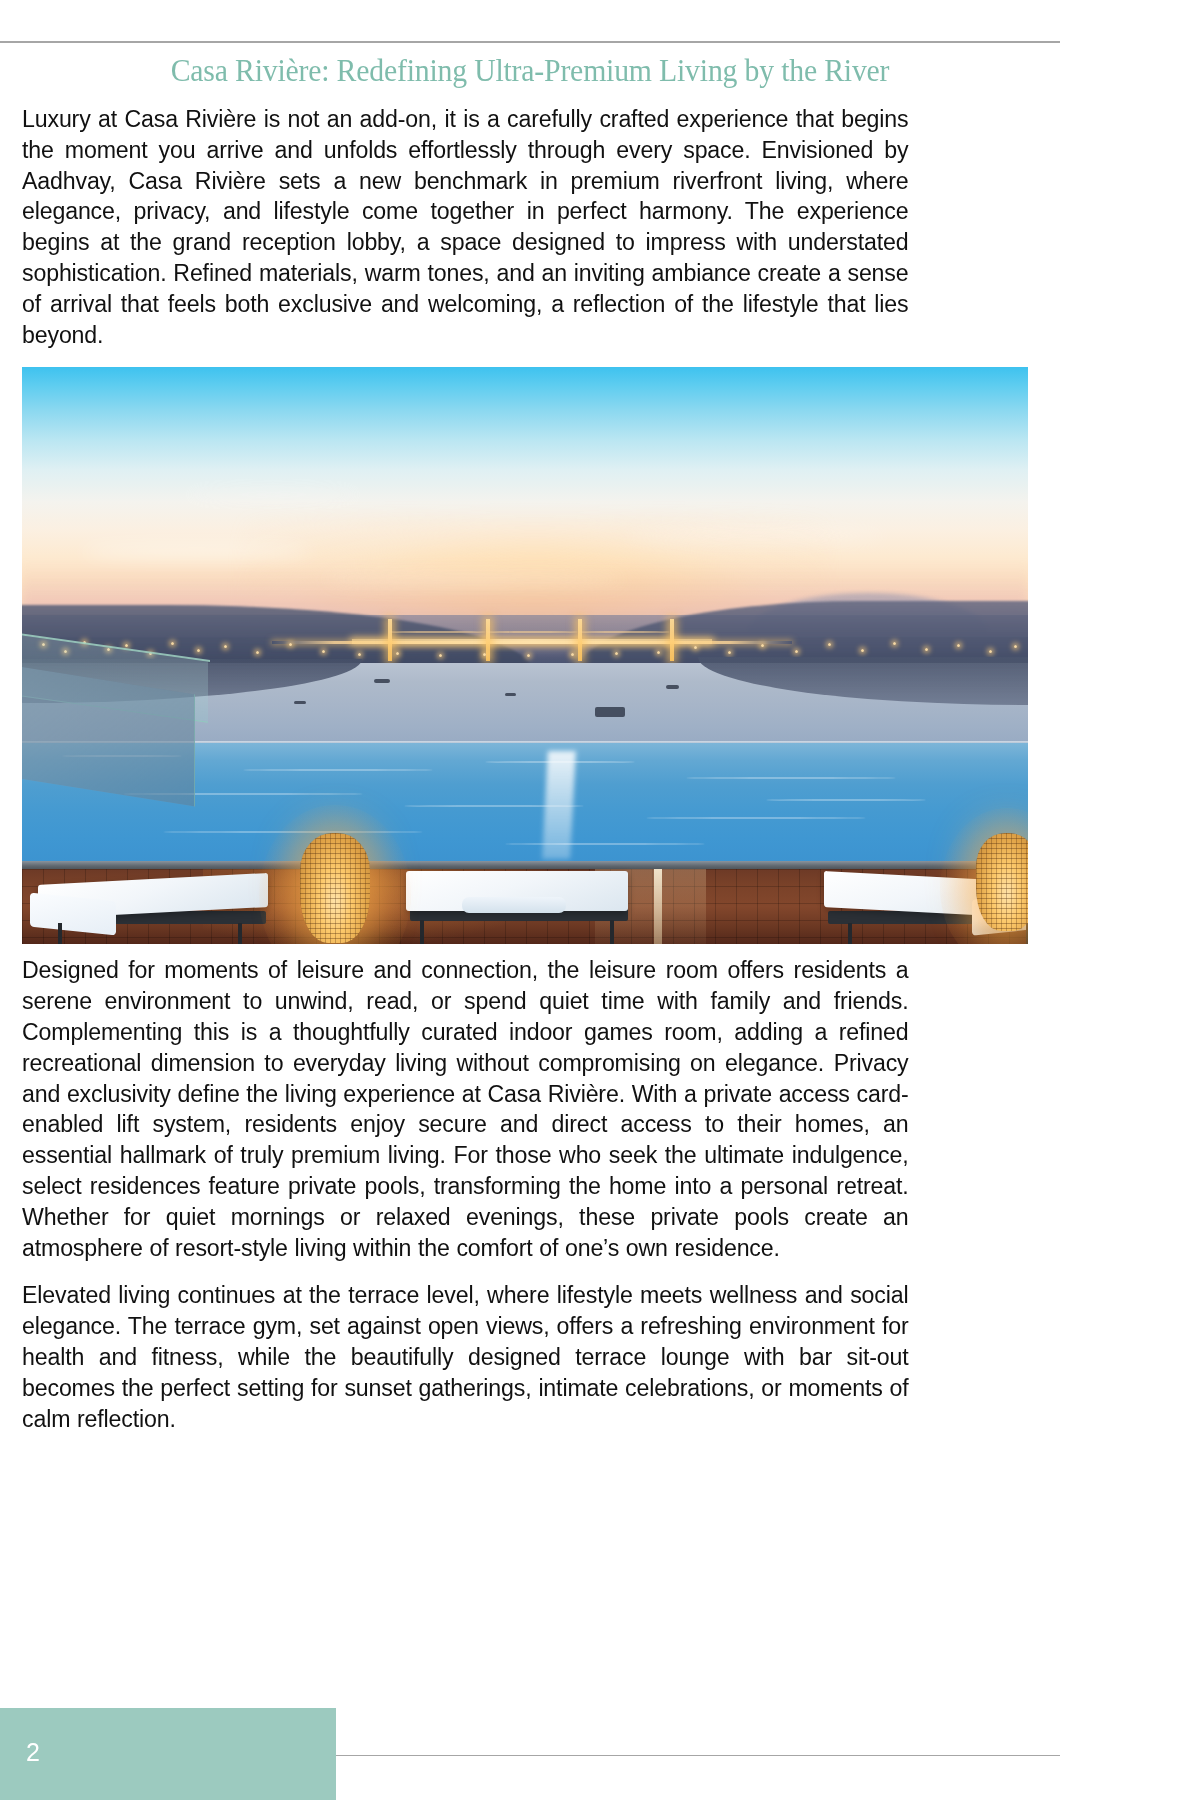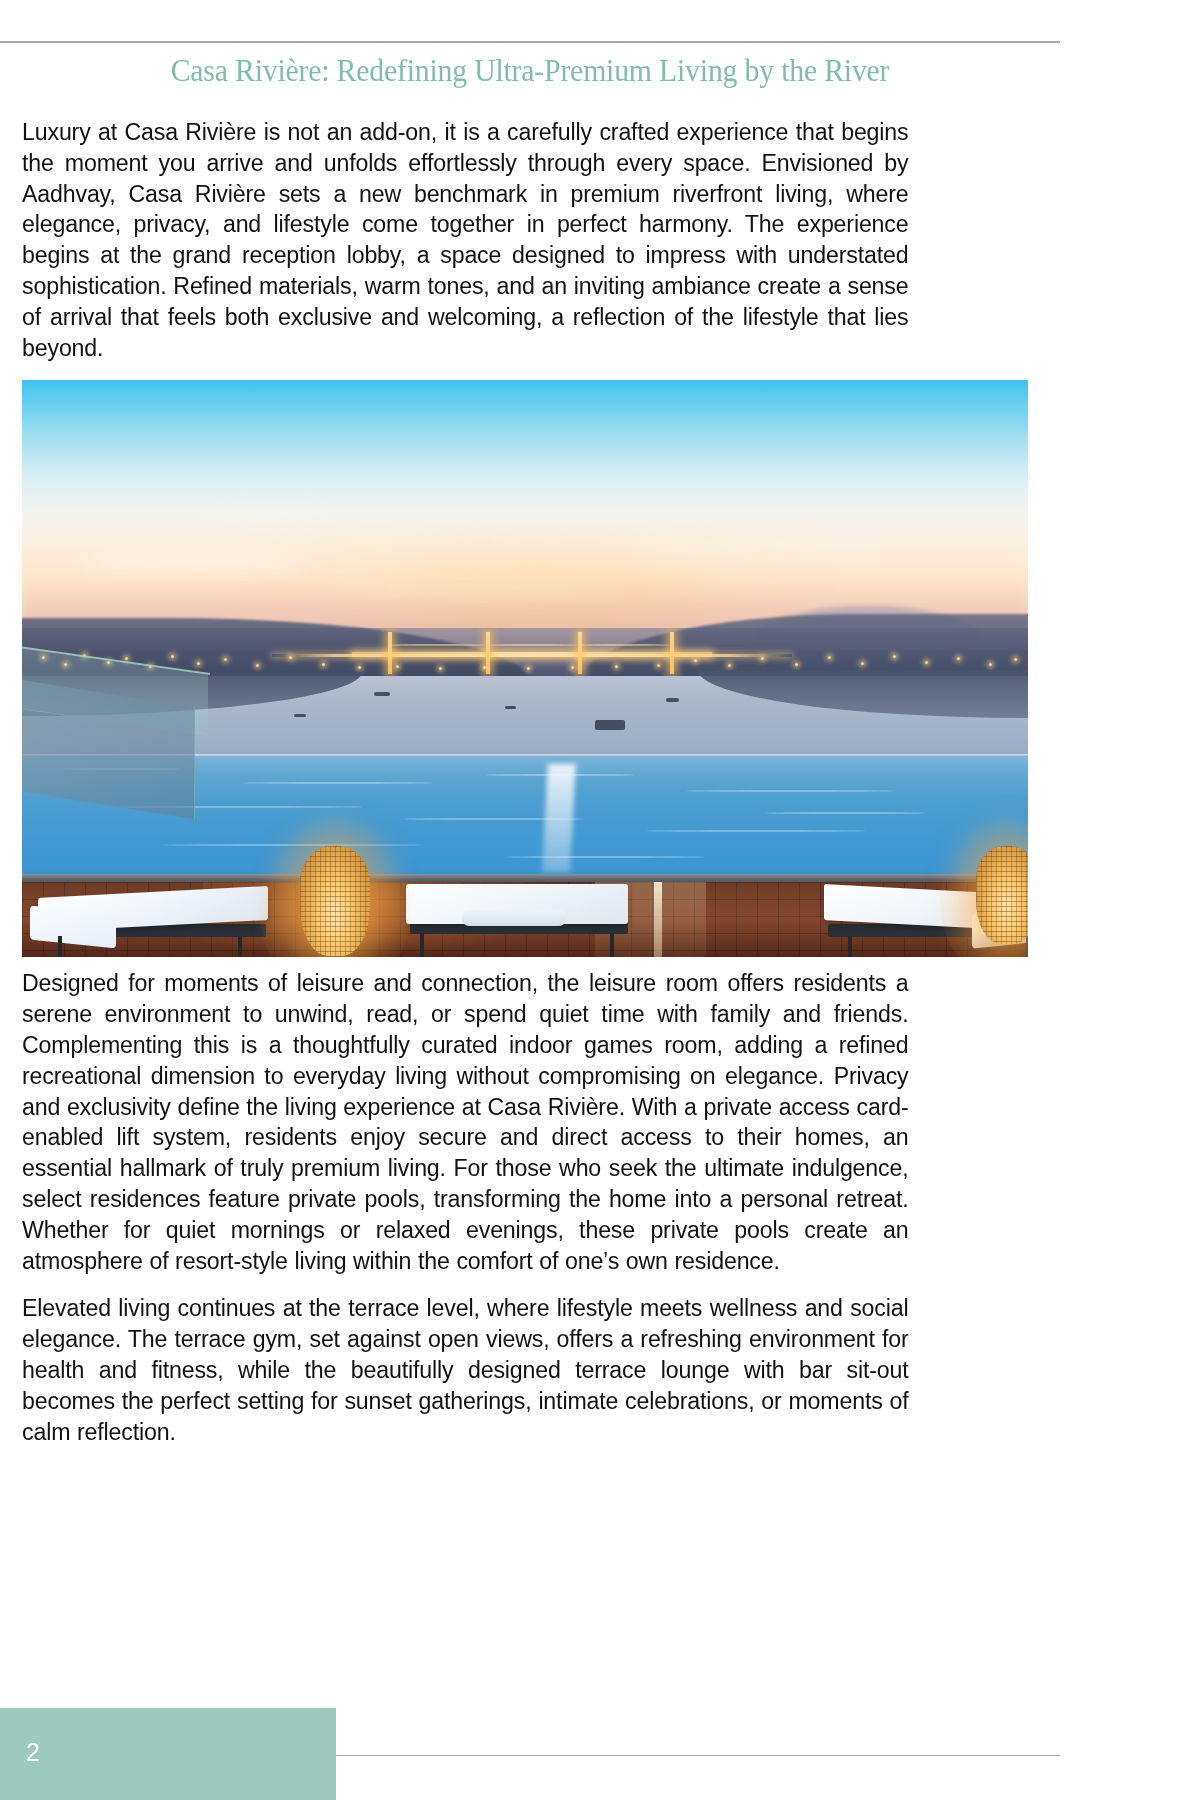--- a/index.html
+++ b/index.html
@@ -50,21 +50,21 @@
     color: #7fbcac;
     white-space: nowrap;
     transform: scaleX(0.96);
     transform-origin: center center;
   }
 
   
   .body-col {
     position: absolute;
     left: 22px;
-    top: 117px;
+    top: 104px;
     width: 900px;
   }
 
   p.para {
     margin: 0 0 17px 0;
     font-family: "Liberation Sans", sans-serif;
     font-size: 23.5px;
     line-height: 30.8px;
     color: #111111;
     text-align: justify;

